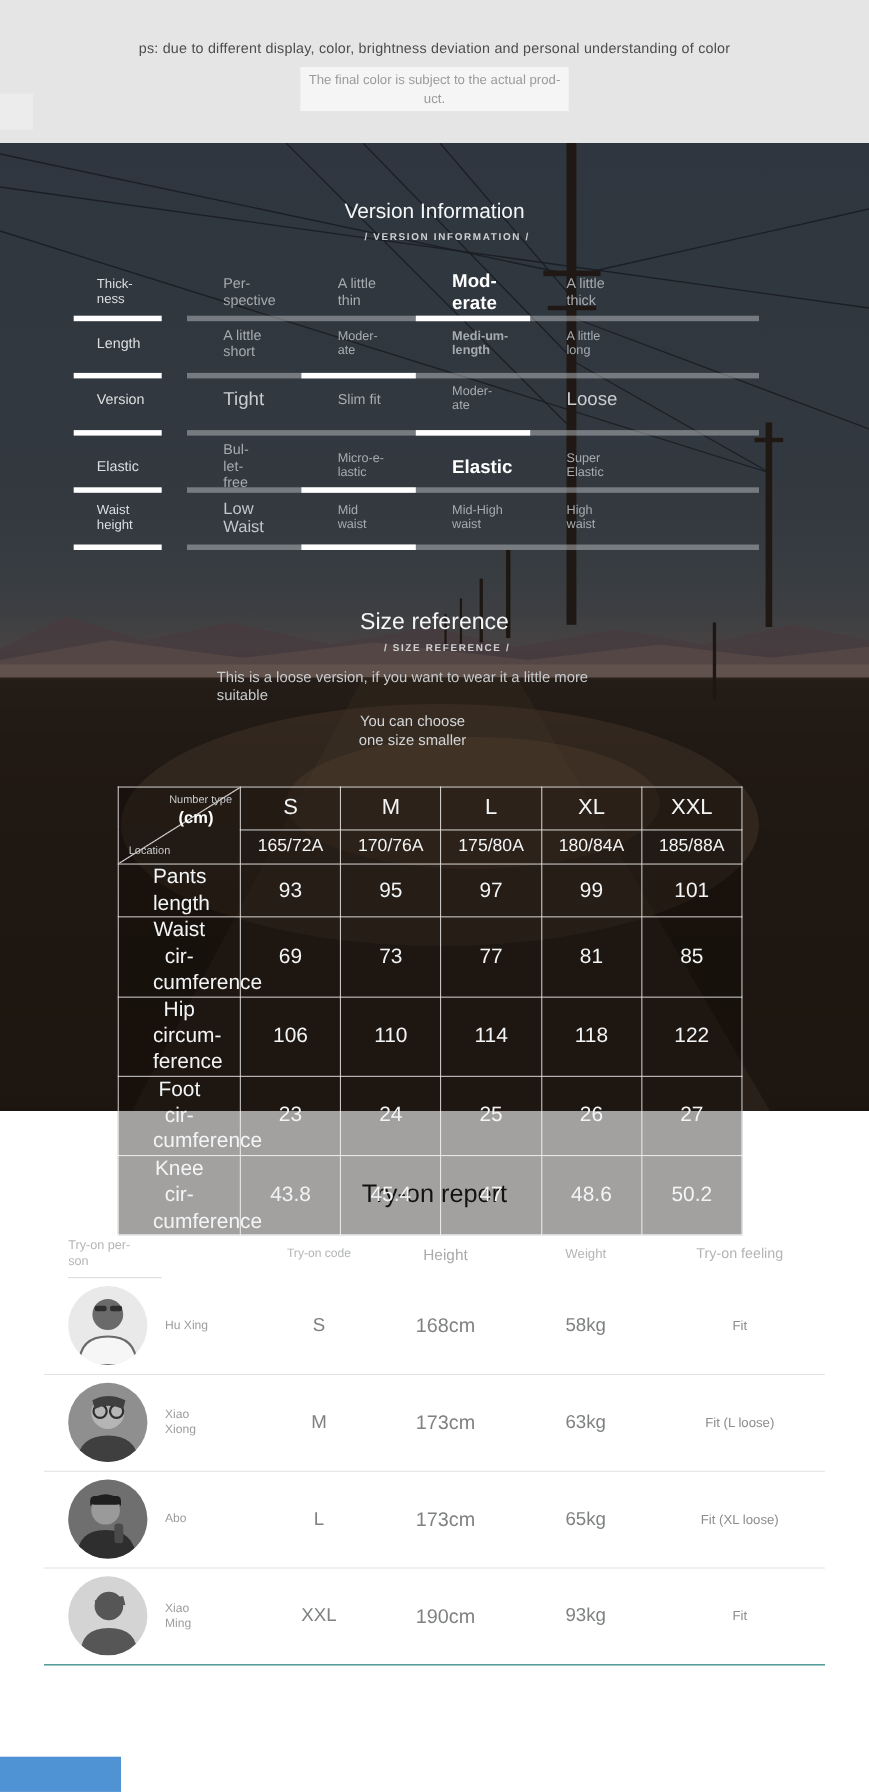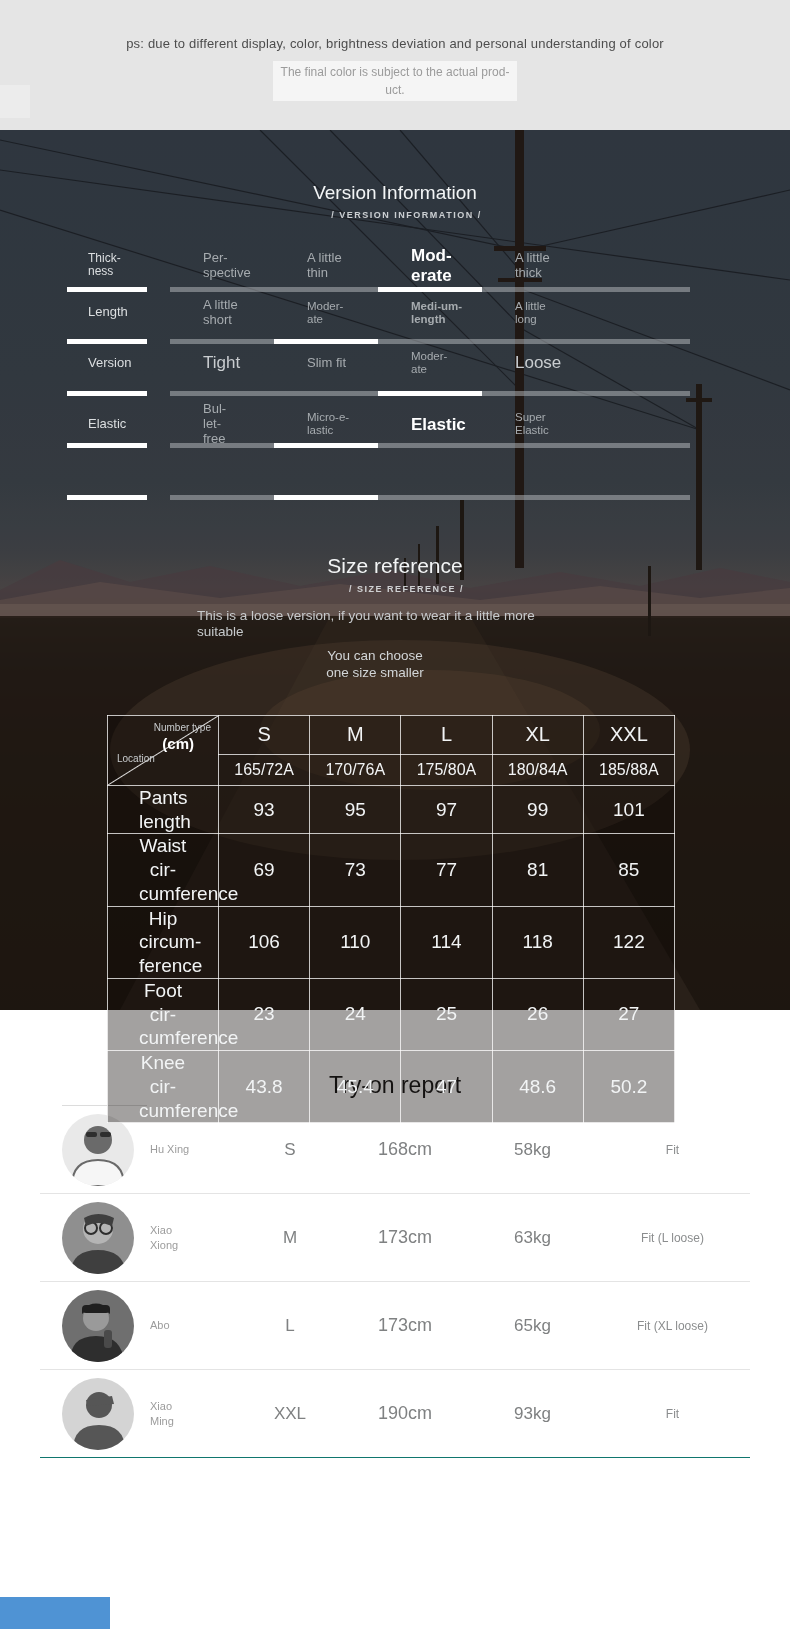--- a/index.html
+++ b/index.html
@@ -42,21 +42,21 @@
   .note1{margin:14px 0 0 197px;width:372px;font-size:13.5px;color:#c7cacc;line-height:1.2;}
   .note2{margin-top:8px;text-align:center;font-size:13.5px;color:#d2d5d7;line-height:1.2;transform:translateX(-20px);}
 
   
   .stable{margin:34px 0 0 107px;width:568px;border-collapse:collapse;background:rgba(12,8,4,.38);}
   .stable td,.stable th{border:1px solid rgba(255,255,255,.75);color:#f2f4f5;font-weight:normal;text-align:center;vertical-align:middle;padding:0;}
   .corner{position:relative;width:110px;height:68px;}
   .diag{position:absolute;inset:0;background:linear-gradient(to bottom right,transparent calc(50% - 1px),rgba(255,255,255,.85) 50%,transparent calc(50% + 1px));}
   .corner .tl{position:absolute;top:6px;right:7px;font-size:10px;color:#c9ccce;}
   .corner .unit{position:absolute;top:19px;right:24px;font-size:15px;font-weight:bold;color:#fff;}
-  .corner .bl{position:absolute;bottom:21px;left:9px;font-size:10px;color:#c9ccce;}
+  .corner .bl{position:absolute;bottom:6px;left:9px;font-size:10px;color:#c9ccce;}
   .shead td{height:38px;font-size:20px;font-weight:300;}
   .sloc td{height:30px;font-size:16px;}
   .sdata td{height:34px;font-size:19px;}
   .slab{font-size:9.5px;color:#c2c5c8;line-height:1.25;}
   .slab .ow{max-width:48px;}
 
   
   .tryon{position:relative;background:#fff;height:619px;}
   .t-title{padding-top:62px;text-align:center;font-size:23px;color:#191919;}
   .t-sub{text-align:center;font-size:9px;font-weight:bold;letter-spacing:1.5px;color:#8f9193;margin-top:6px;}
@@ -195,20 +195,27 @@
             <div class="vopt o-lg o-sel"><span>Elastic</span></div>
             <div class="vopt o-sm"><span class="ow nw">Super Elastic</span></div>
           </div>
           <div class="vline"></div>
           <div class="vbar">
             <div class="vseg" style="left:20%"></div>
           </div>
         </div>
 
         <div class="vrow">
+          <div class="vcells">
+            <div class="vlabel"><span class="ow nw">Waist height</span></div>
+            <div class="vopt o-ml"><span class="ow nw">Low Waist</span></div>
+            <div class="vopt o-sm"><span class="ow nw">Mid waist</span></div>
+            <div class="vopt o-sm"><span class="ow">Mid-High waist</span></div>
+            <div class="vopt o-sm"><span class="ow nw">High waist</span></div>
+          </div>
           <div class="vline"></div>
           <div class="vbar">
             <div class="vseg" style="left:20%"></div>
           </div>
         </div>
 
       </div>
 
       <div class="sizeref-title">
         <div class="sec-title" style="font-size:21px;">Size reference</div>
@@ -284,20 +291,28 @@
         </tr>
       </tbody>
         </table>
 
     </div>
   </div>
 
   <div class="tryon">
     <div class="t-title">Try-on report</div>
 
+    <div class="tgrid thead">
+      <div class="h1"><span class="ow">Try-on per-son</span></div>
+      <div></div>
+      <div class="hc h-code">Try-on code</div>
+      <div class="hc h-height">Height</div>
+      <div class="hc h-weight">Weight</div>
+      <div class="hc h-feel">Try-on feeling</div>
+    </div>
     <div class="h1-underline"></div>
 
     <div class="tgrid trow">
       <div class="avatar" style="background:#e9e9e9;color:#6a6a6a;">
         <svg viewBox="0 0 72 72">
             <circle cx="36" cy="26" r="14" fill="currentColor"></circle>
             <rect x="24" y="18" width="11" height="5" rx="2" fill="#2e2e2e"></rect>
             <rect x="38" y="18" width="11" height="5" rx="2" fill="#2e2e2e"></rect>
             <path d="M10 72 Q10 46 36 46 Q62 46 62 72 Z" fill="#f6f6f6" stroke="currentColor" stroke-width="2"></path>
           </svg>

